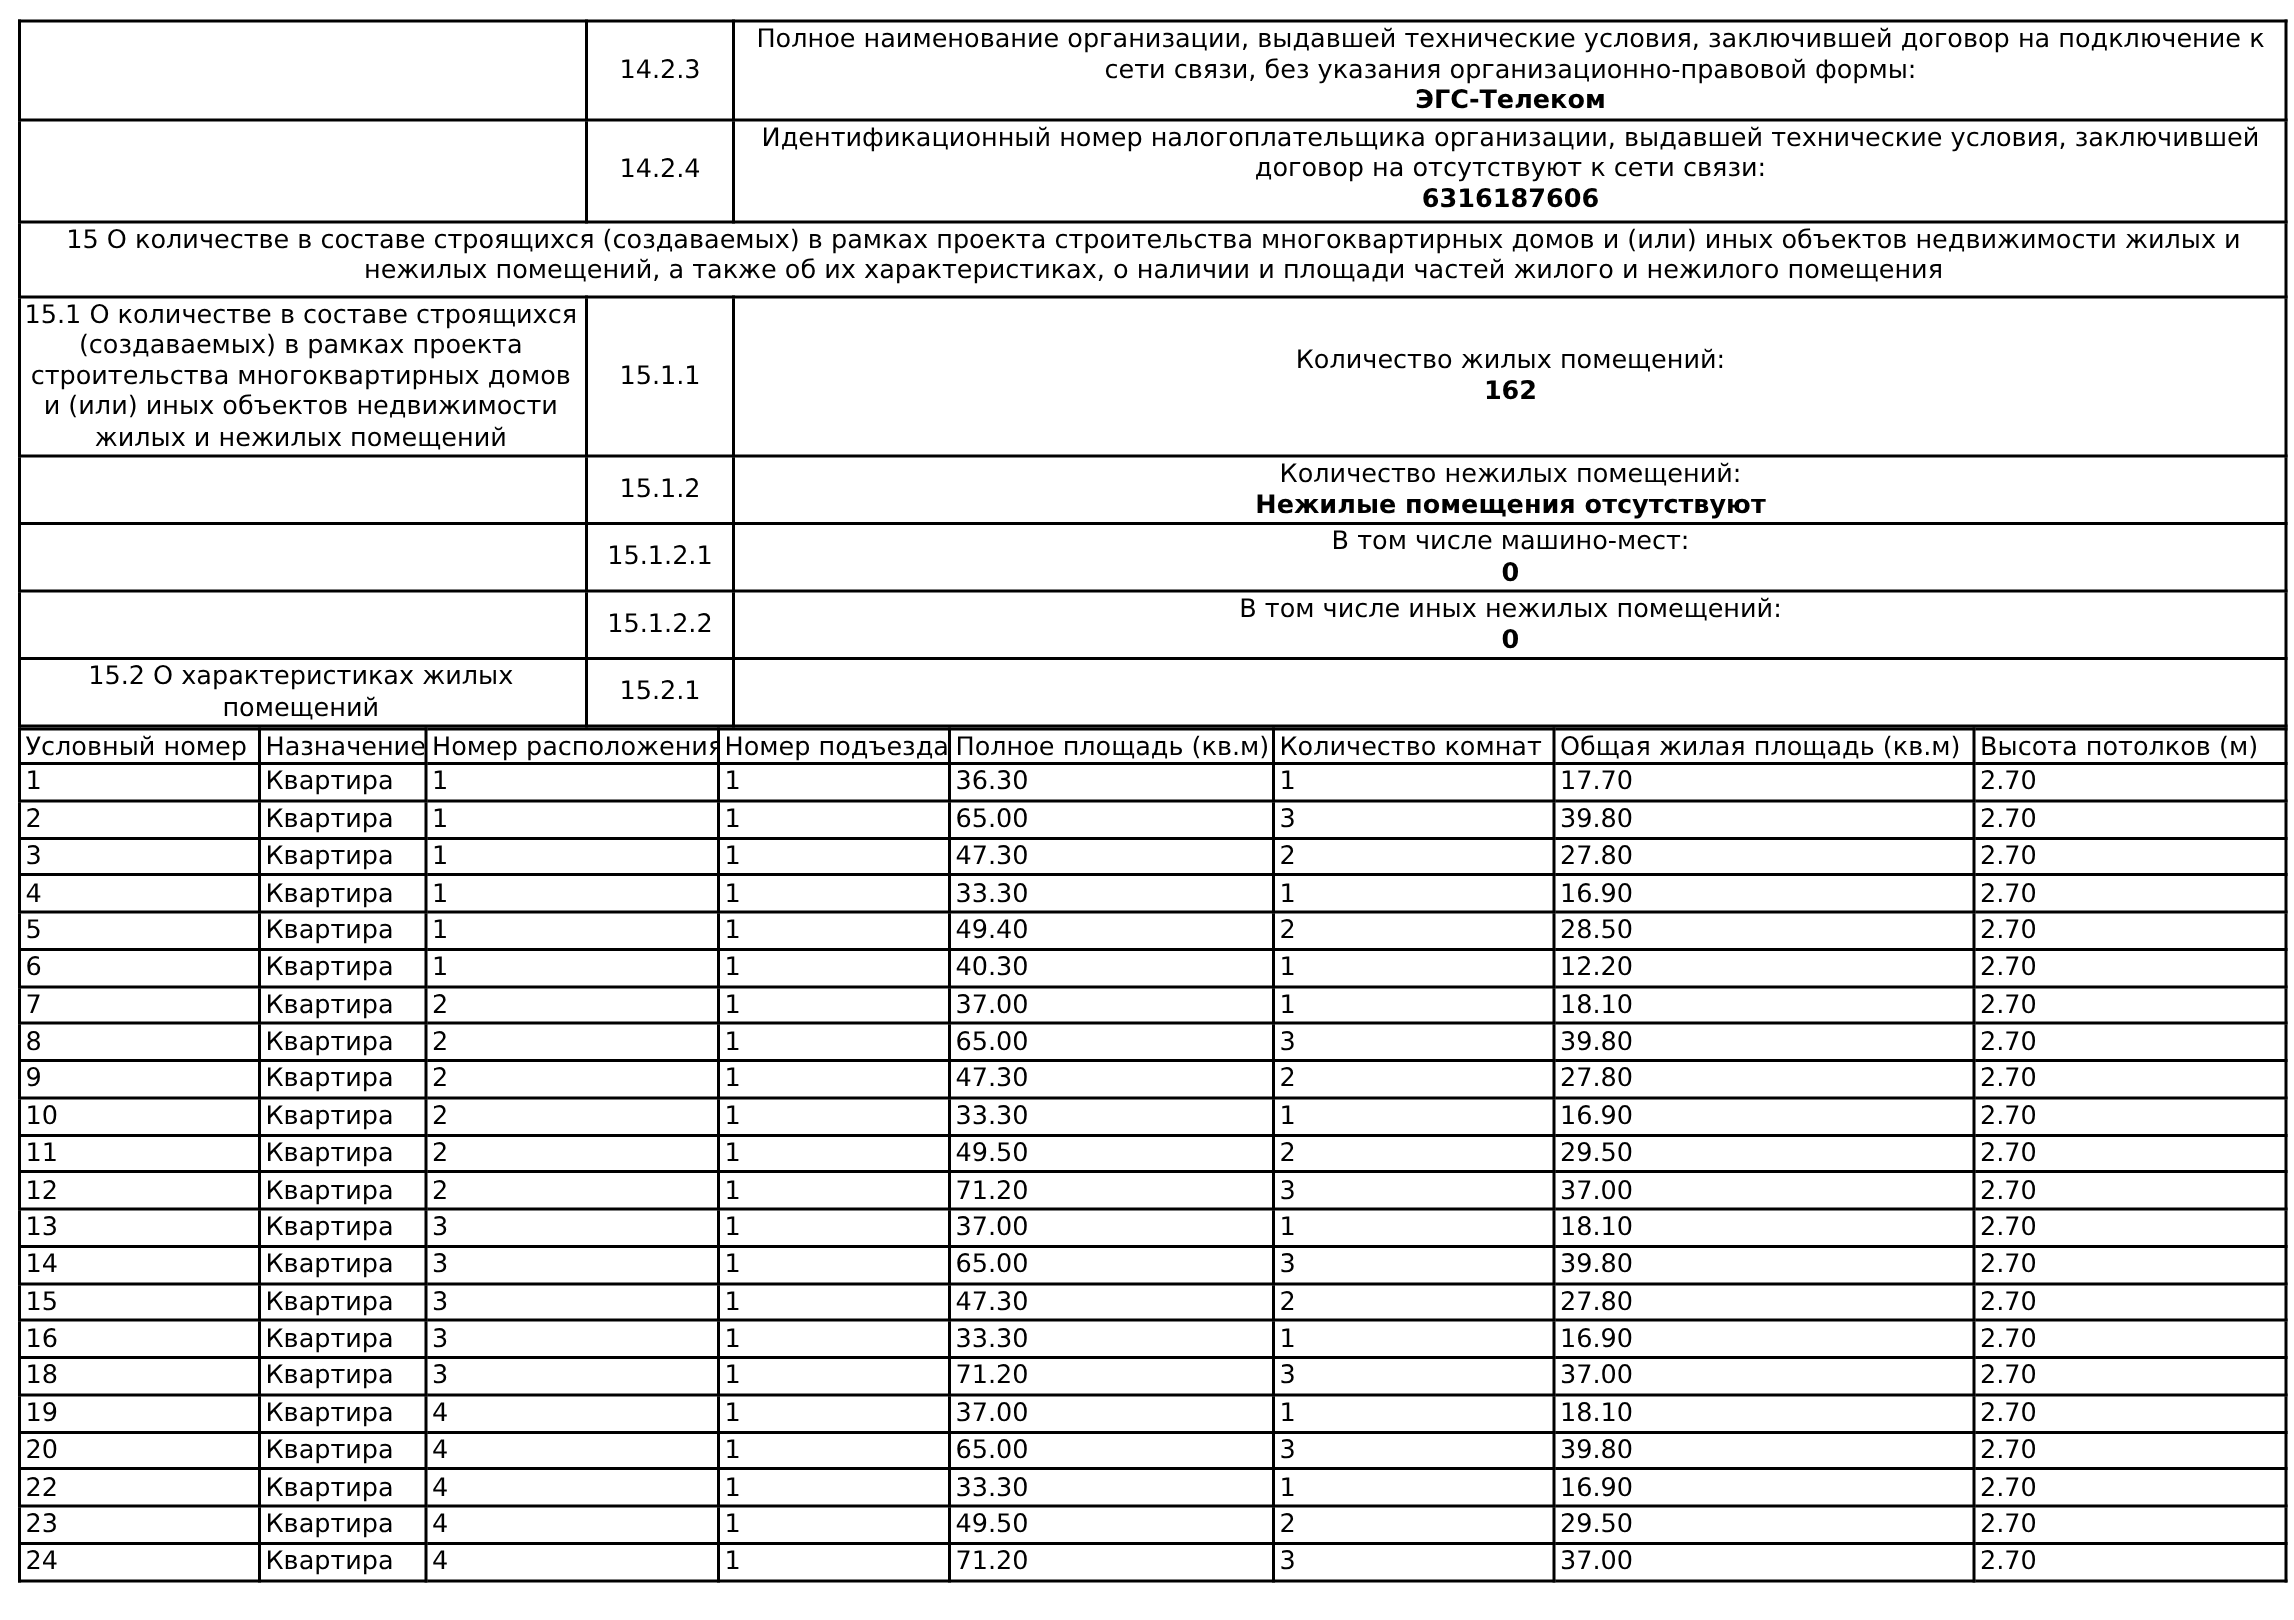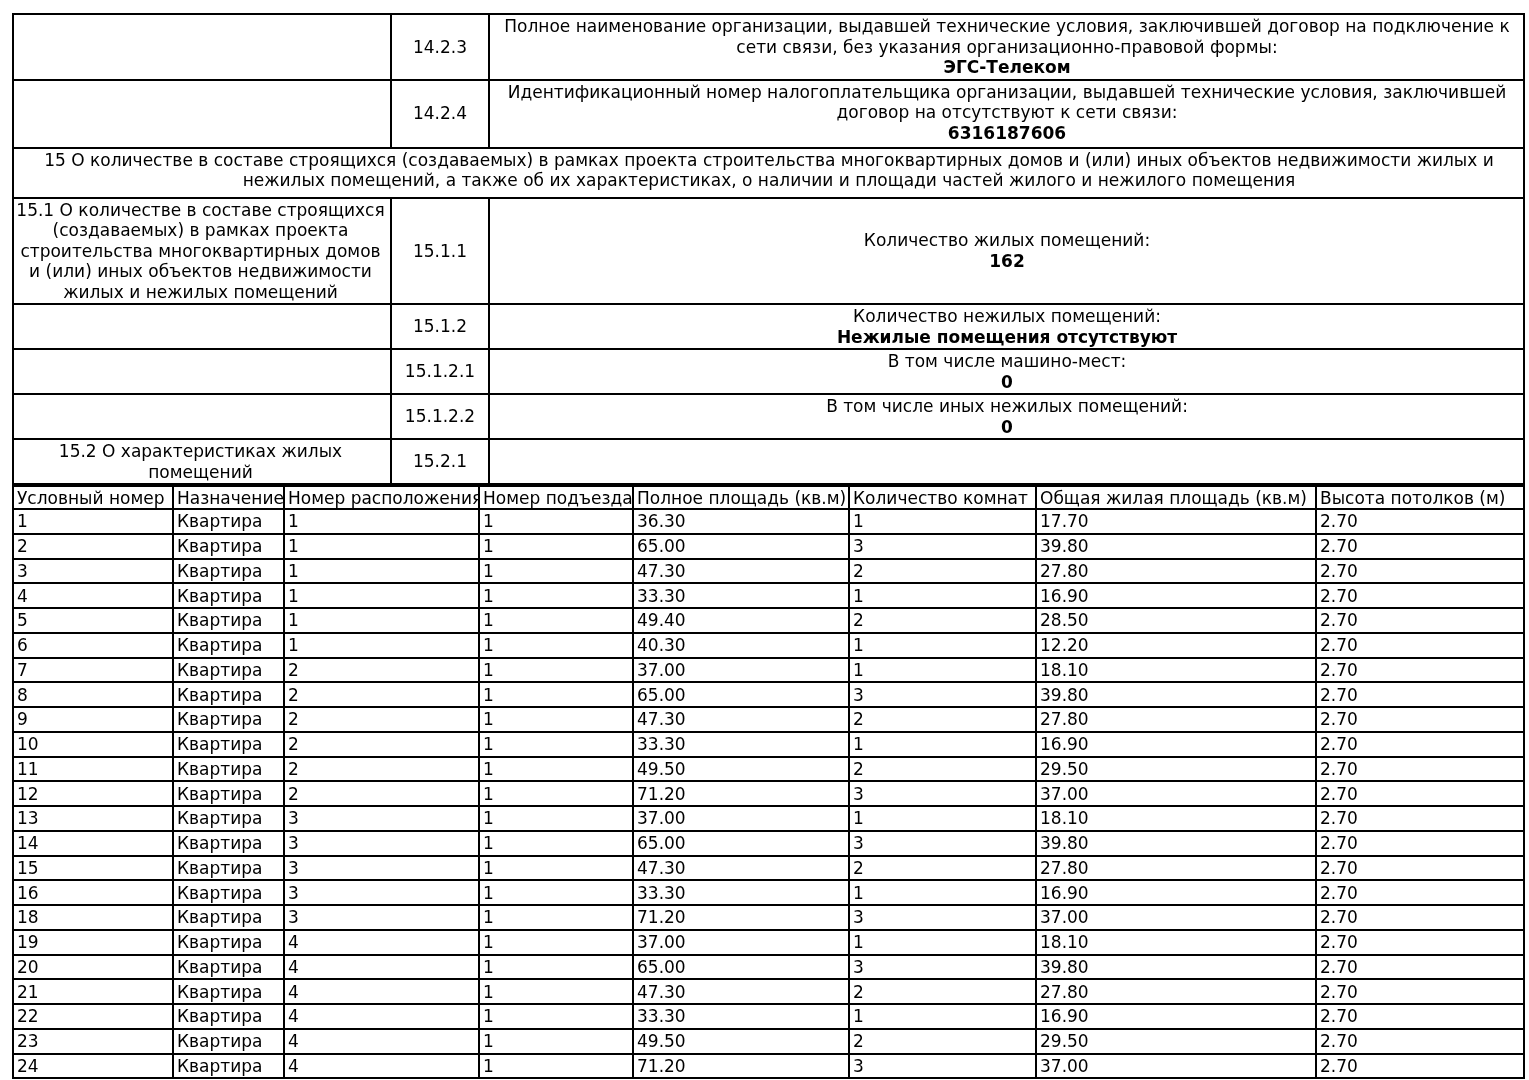--- a/index.html
+++ b/index.html
@@ -307,30 +307,20 @@
           <td>20</td>
           <td>Квартира</td>
           <td>4</td>
           <td>1</td>
           <td>65.00</td>
           <td>3</td>
           <td>39.80</td>
           <td>2.70</td>
         </tr>
         <tr>
-          <td>21</td>
-          <td>Квартира</td>
-          <td>4</td>
-          <td>1</td>
-          <td>47.30</td>
-          <td>2</td>
-          <td>27.80</td>
-          <td>2.70</td>
-        </tr>
-        <tr>
           <td>22</td>
           <td>Квартира</td>
           <td>4</td>
           <td>1</td>
           <td>33.30</td>
           <td>1</td>
           <td>16.90</td>
           <td>2.70</td>
         </tr>
         <tr>

